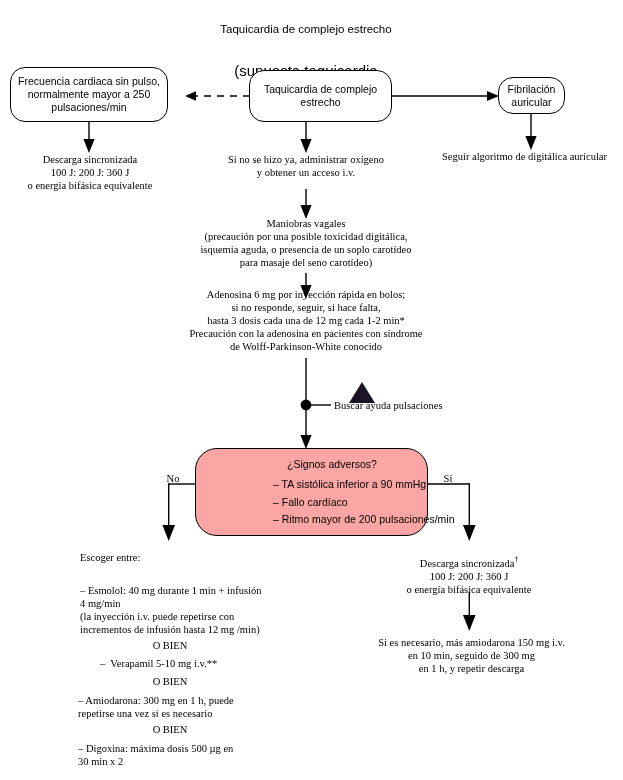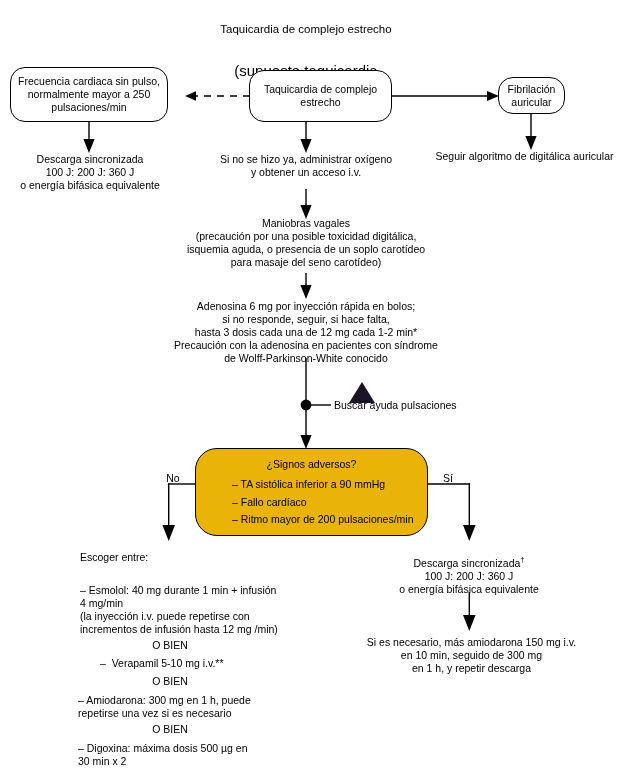--- a/index.html
+++ b/index.html
@@ -18,20 +18,21 @@
     background: #ffffff;
     overflow: hidden;
     border-radius: 14px;
   }
   .txt {
     position: absolute;
     font-size: 10.5px;
     line-height: 13px;
     color: #000;
     white-space: pre;
+    font-family: Liberation Serif, serif;
   }
   .ctr { text-align: center; }
   .lft { text-align: left; }
   .title {
     position: absolute;
     text-align: center;
     line-height: 14px;
   }
   .title .t1 { font-size: 11.5px; }
   .title .t2 { font-size: 15px; margin-top: 28px; }
@@ -49,21 +50,22 @@
     font-size: 10.5px;
     line-height: 13px;
     text-align: center;
     white-space: pre;
   }
   .decbox {
     position: absolute;
     border: 1.3px solid #000;
     border-radius: 22px;
     box-sizing: border-box;
-    background: #eab308;
+    background: #fca5a5;
+    padding-left: 41px;
   }
   .decbox .dhead {
     font-size: 10.5px;
     text-align: center;
     margin-top: 9px;
   }
   .decbox ul {
     list-style: none;
     margin: 6px 0 0 0;
     padding: 0 0 0 36px;
@@ -184,21 +186,21 @@
   <div class="txt ctr" style="left:186px; top:153px; width:240px;">Si no se hizo ya, administrar oxígeno
 y obtener un acceso i.v.</div>
 
   <div class="txt ctr" style="left:426px; top:150px; width:197px;">Seguir algoritmo de digitálica auricular</div>
 
   <div class="txt ctr" style="left:146px; top:217px; width:320px;">Maniobras vagales
 (precaución por una posible toxicidad digitálica,
 isquemia aguda, o presencia de un soplo carotídeo
 para masaje del seno carotídeo)</div>
 
-  <div class="txt ctr" style="left:141px; top:300px; width:330px;">Adenosina 6 mg por inyección rápida en bolos;
+  <div class="txt ctr" style="left:141px; top:288px; width:330px;">Adenosina 6 mg por inyección rápida en bolos;
 si no responde, seguir, si hace falta,
 hasta 3 dosis cada una de 12 mg cada 1-2 min*
 Precaución con la adenosina en pacientes con síndrome
 de Wolff-Parkinson-White conocido</div>
 
   <div class="txt lft" style="left:334px; top:399px; width:160px;">Buscar ayuda pulsaciones</div>
 
   <div class="decbox" style="left:195px; top:448px; width:233px; height:88px;">
     <div class="dhead">¿Signos adversos?</div>
     <ul>

